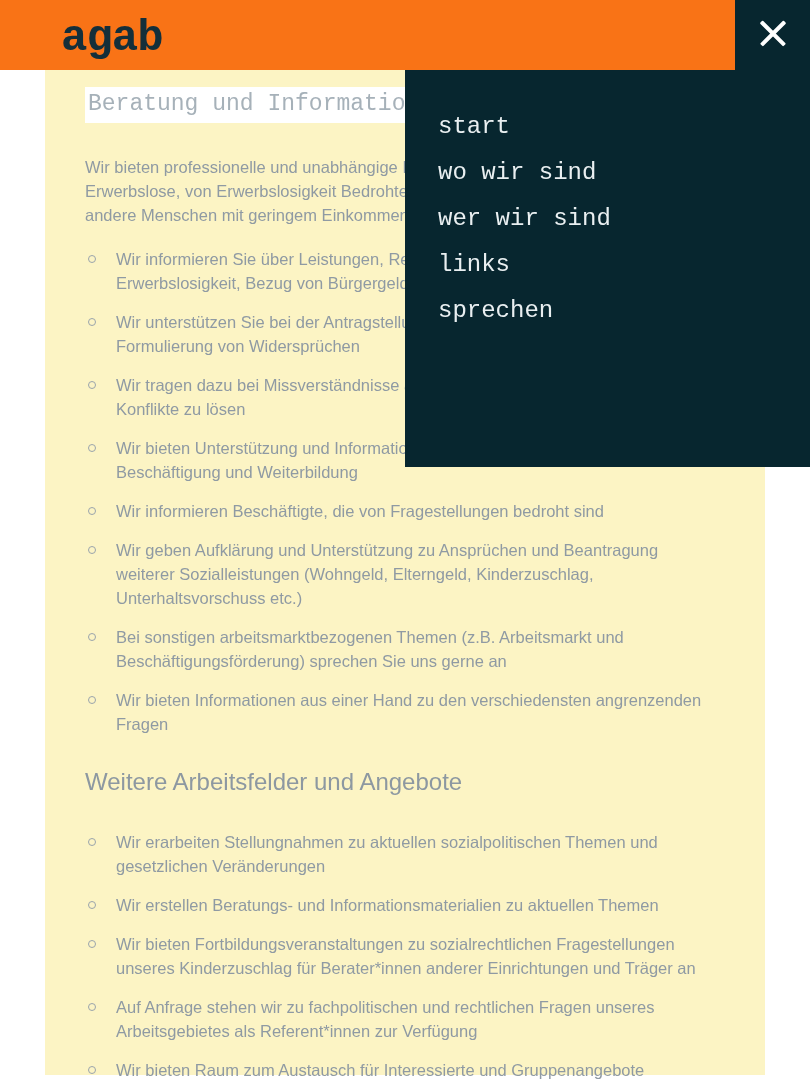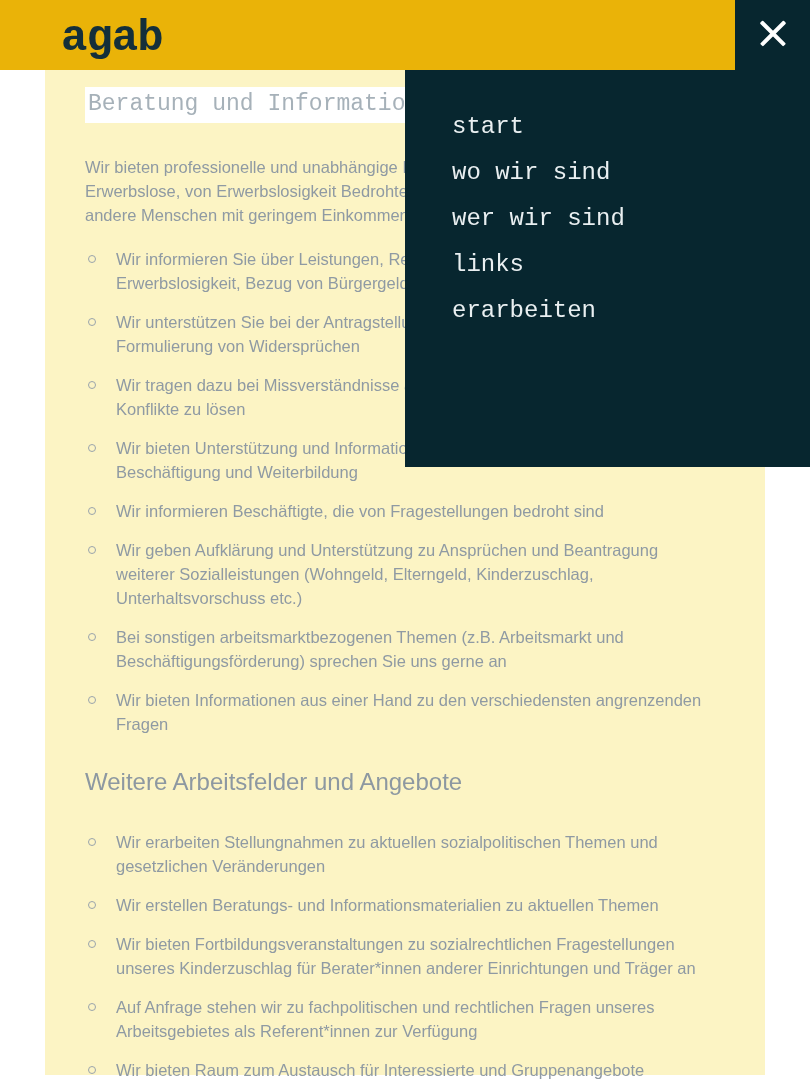--- a/index.html
+++ b/index.html
@@ -10,21 +10,21 @@
     background: #ffffff;
     overflow: hidden;
     font-family: "Liberation Sans", sans-serif;
   }
 
   
   .header {
     position: absolute;
     left: 0; top: 0;
     width: 810px; height: 70px;
-    background: #eab308;
+    background: #f97316;
     z-index: 2;
   }
   .logo {
     position: absolute;
     left: 61px; top: 0;
     height: 70px;
     line-height: 76px;
     font-family: "Liberation Mono", monospace;
     font-weight: 700;
     font-size: 44px;
@@ -98,21 +98,21 @@
   }
   ul.bullets.second { margin-top: 33px; }
 
   
   .menu-overlay {
     position: absolute;
     left: 405px; top: 70px;
     width: 405px; height: 397px;
     background: #07262f;
     box-sizing: border-box;
-    padding: 34px 0 0 47px;
+    padding: 34px 0 0 33px;
     z-index: 5;
   }
   .menu-item {
     display: block;
     height: 46px;
     line-height: 46px;
     font-family: "Liberation Mono", monospace;
     font-size: 24px;
     color: #e9eff1;
     text-decoration: none;
@@ -234,20 +234,20 @@
           <span class="li-text">Wir bieten Raum zum Austausch für Interessierte und Gruppenangebote</span>
         </li>
     </ul>
   </main>
 
   <nav class="menu-overlay">
     <a class="menu-item">start</a>
     <a class="menu-item">wo wir sind</a>
     <a class="menu-item">wer wir sind</a>
     <a class="menu-item">links</a>
-    <a class="menu-item">erarbeiten</a>
+    <a class="menu-item">sprechen</a>
   </nav>
 
   <button class="close-btn">
     <span class="x-icon"></span>
   </button>
 
 </div>
 
 </body></html>

